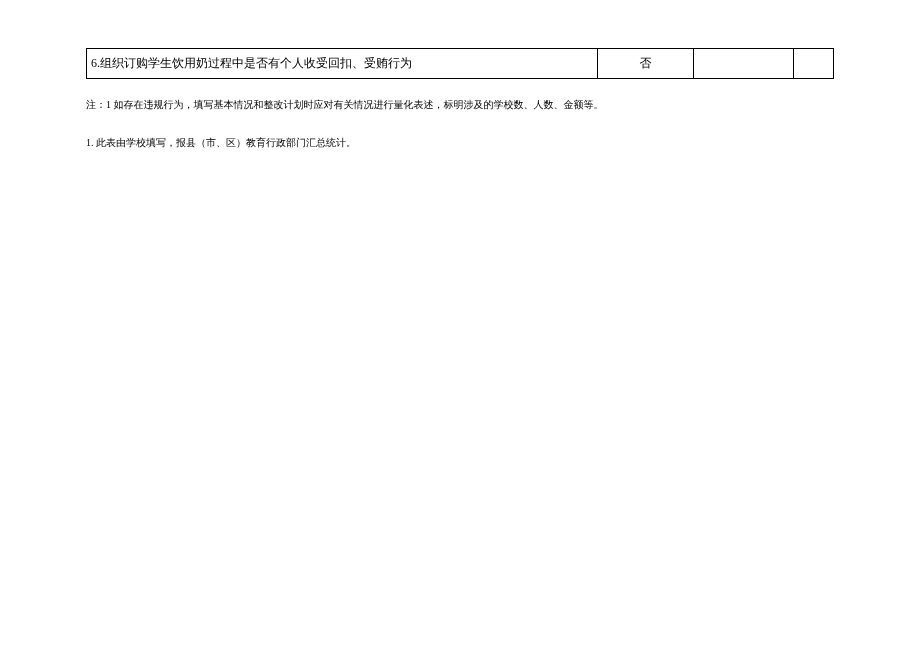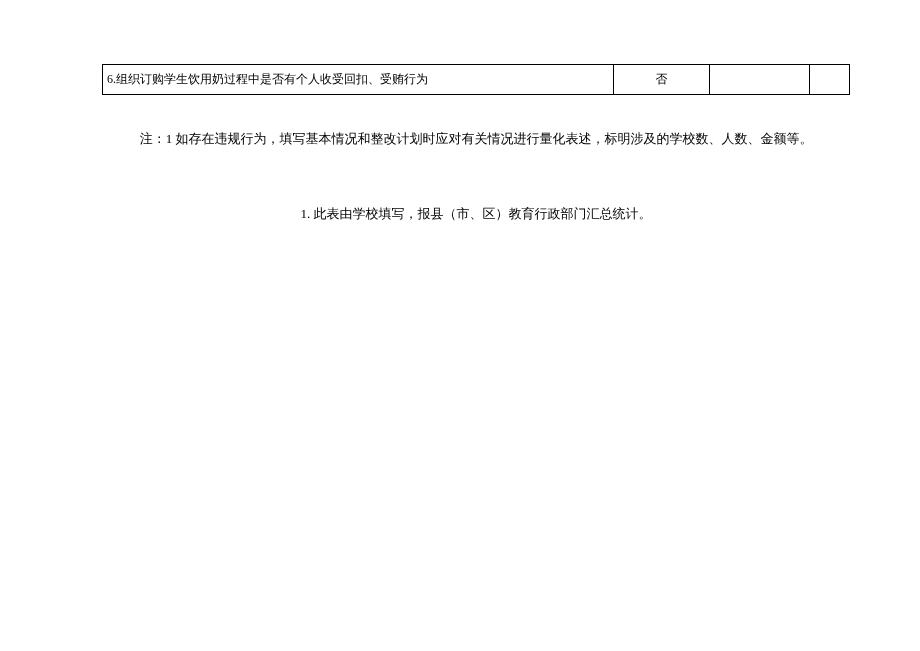--- a/index.html
+++ b/index.html
@@ -1,17 +1,17 @@
 <!DOCTYPE html>
 <html><head>
   <meta charset="utf-8">
   <style>
     * {
       margin: 0;
-      padding: 16px;
+      padding: 0;
       box-sizing: border-box;
     }
     body {
       background: #ffffff;
       font-family: "SimSun", "宋体", serif;
       font-size: 13px;
       color: #000000;
       padding: 48px 86px;
       width: 920px;
     }
@@ -34,24 +34,23 @@
       width: 95px;
       text-align: center;
     }
     .col-empty1 {
       width: 100px;
     }
     .col-empty2 {
       width: 40px;
     }
     .note-line {
-      font-size: 13px;
+      font-size: 10px;
       line-height: 1.6;
       margin-bottom: 22px;
-      text-align: center;
     }
   </style>
 </head>
 <body>
 
 <table>
   <tbody>
       <tr>
     <td class="col-question">6.组织订购学生饮用奶过程中是否有个人收受回扣、受贿行为</td>
     <td class="col-answer">否</td>

